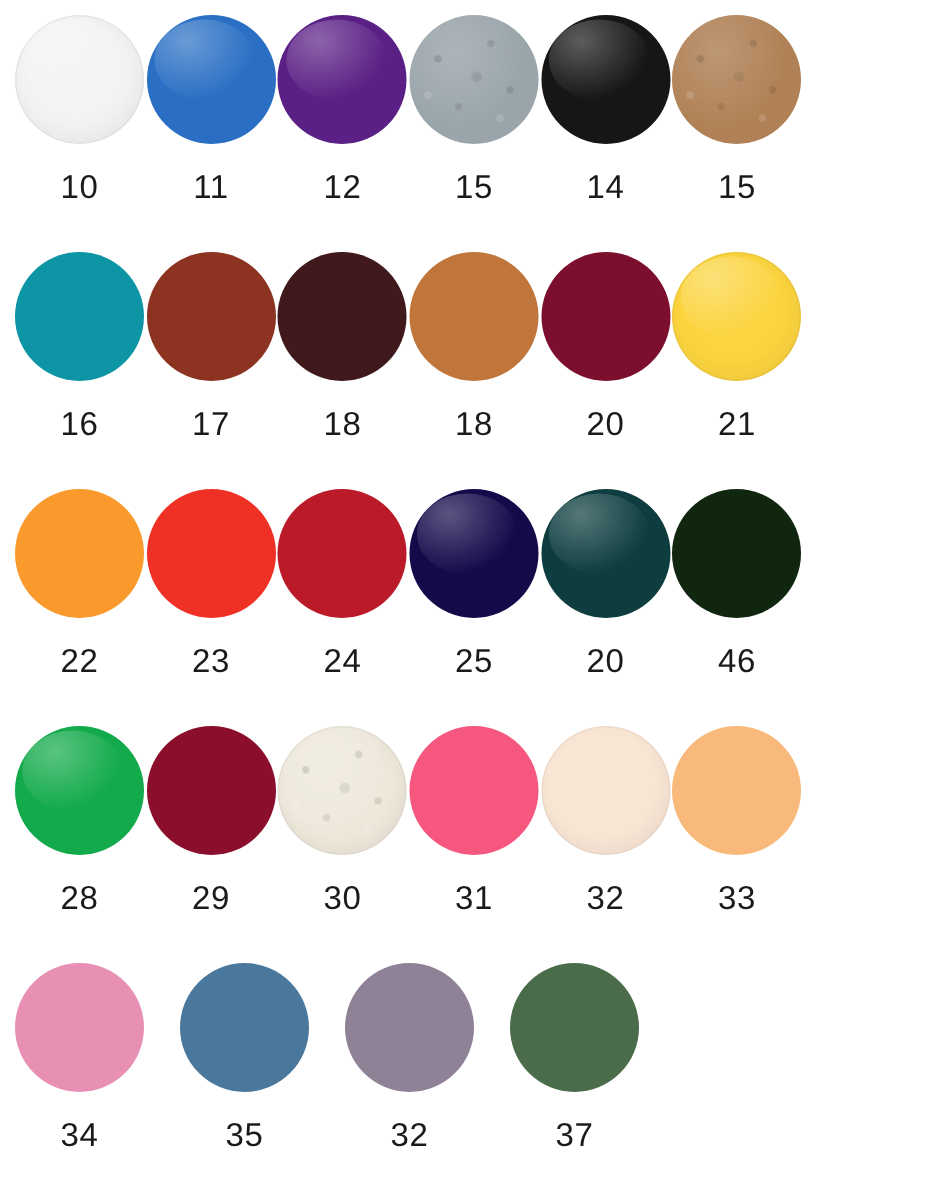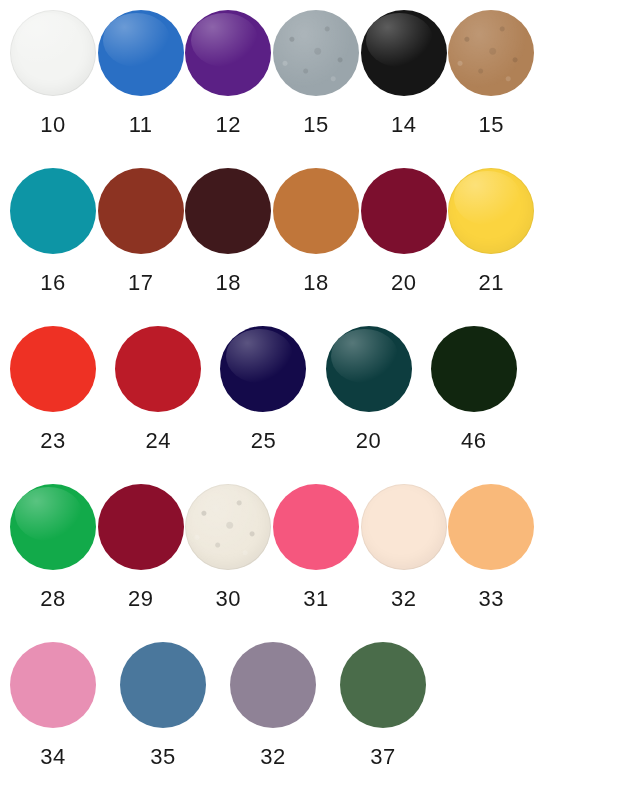--- a/index.html
+++ b/index.html
@@ -151,20 +151,24 @@
         <div class="swatch-disc" title="burgundy" style="background: rgb(124, 15, 46);"></div>
         <div class="swatch-label">20</div>
       </div>
       <div class="swatch-cell">
         <div class="swatch-disc gloss pale" title="golden-yellow" style="background: rgb(251, 212, 63);"></div>
         <div class="swatch-label">21</div>
       </div>
     </div>
     <div class="swatch-row">
       <div class="swatch-cell">
+        <div class="swatch-disc" title="orange" style="background: rgb(250, 154, 44);"></div>
+        <div class="swatch-label">22</div>
+      </div>
+      <div class="swatch-cell">
         <div class="swatch-disc" title="red-orange" style="background: rgb(238, 49, 36);"></div>
         <div class="swatch-label">23</div>
       </div>
       <div class="swatch-cell">
         <div class="swatch-disc" title="crimson-red" style="background: rgb(187, 27, 40);"></div>
         <div class="swatch-label">24</div>
       </div>
       <div class="swatch-cell">
         <div class="swatch-disc gloss" title="indigo-navy" style="background: rgb(20, 10, 74);"></div>
         <div class="swatch-label">25</div>

